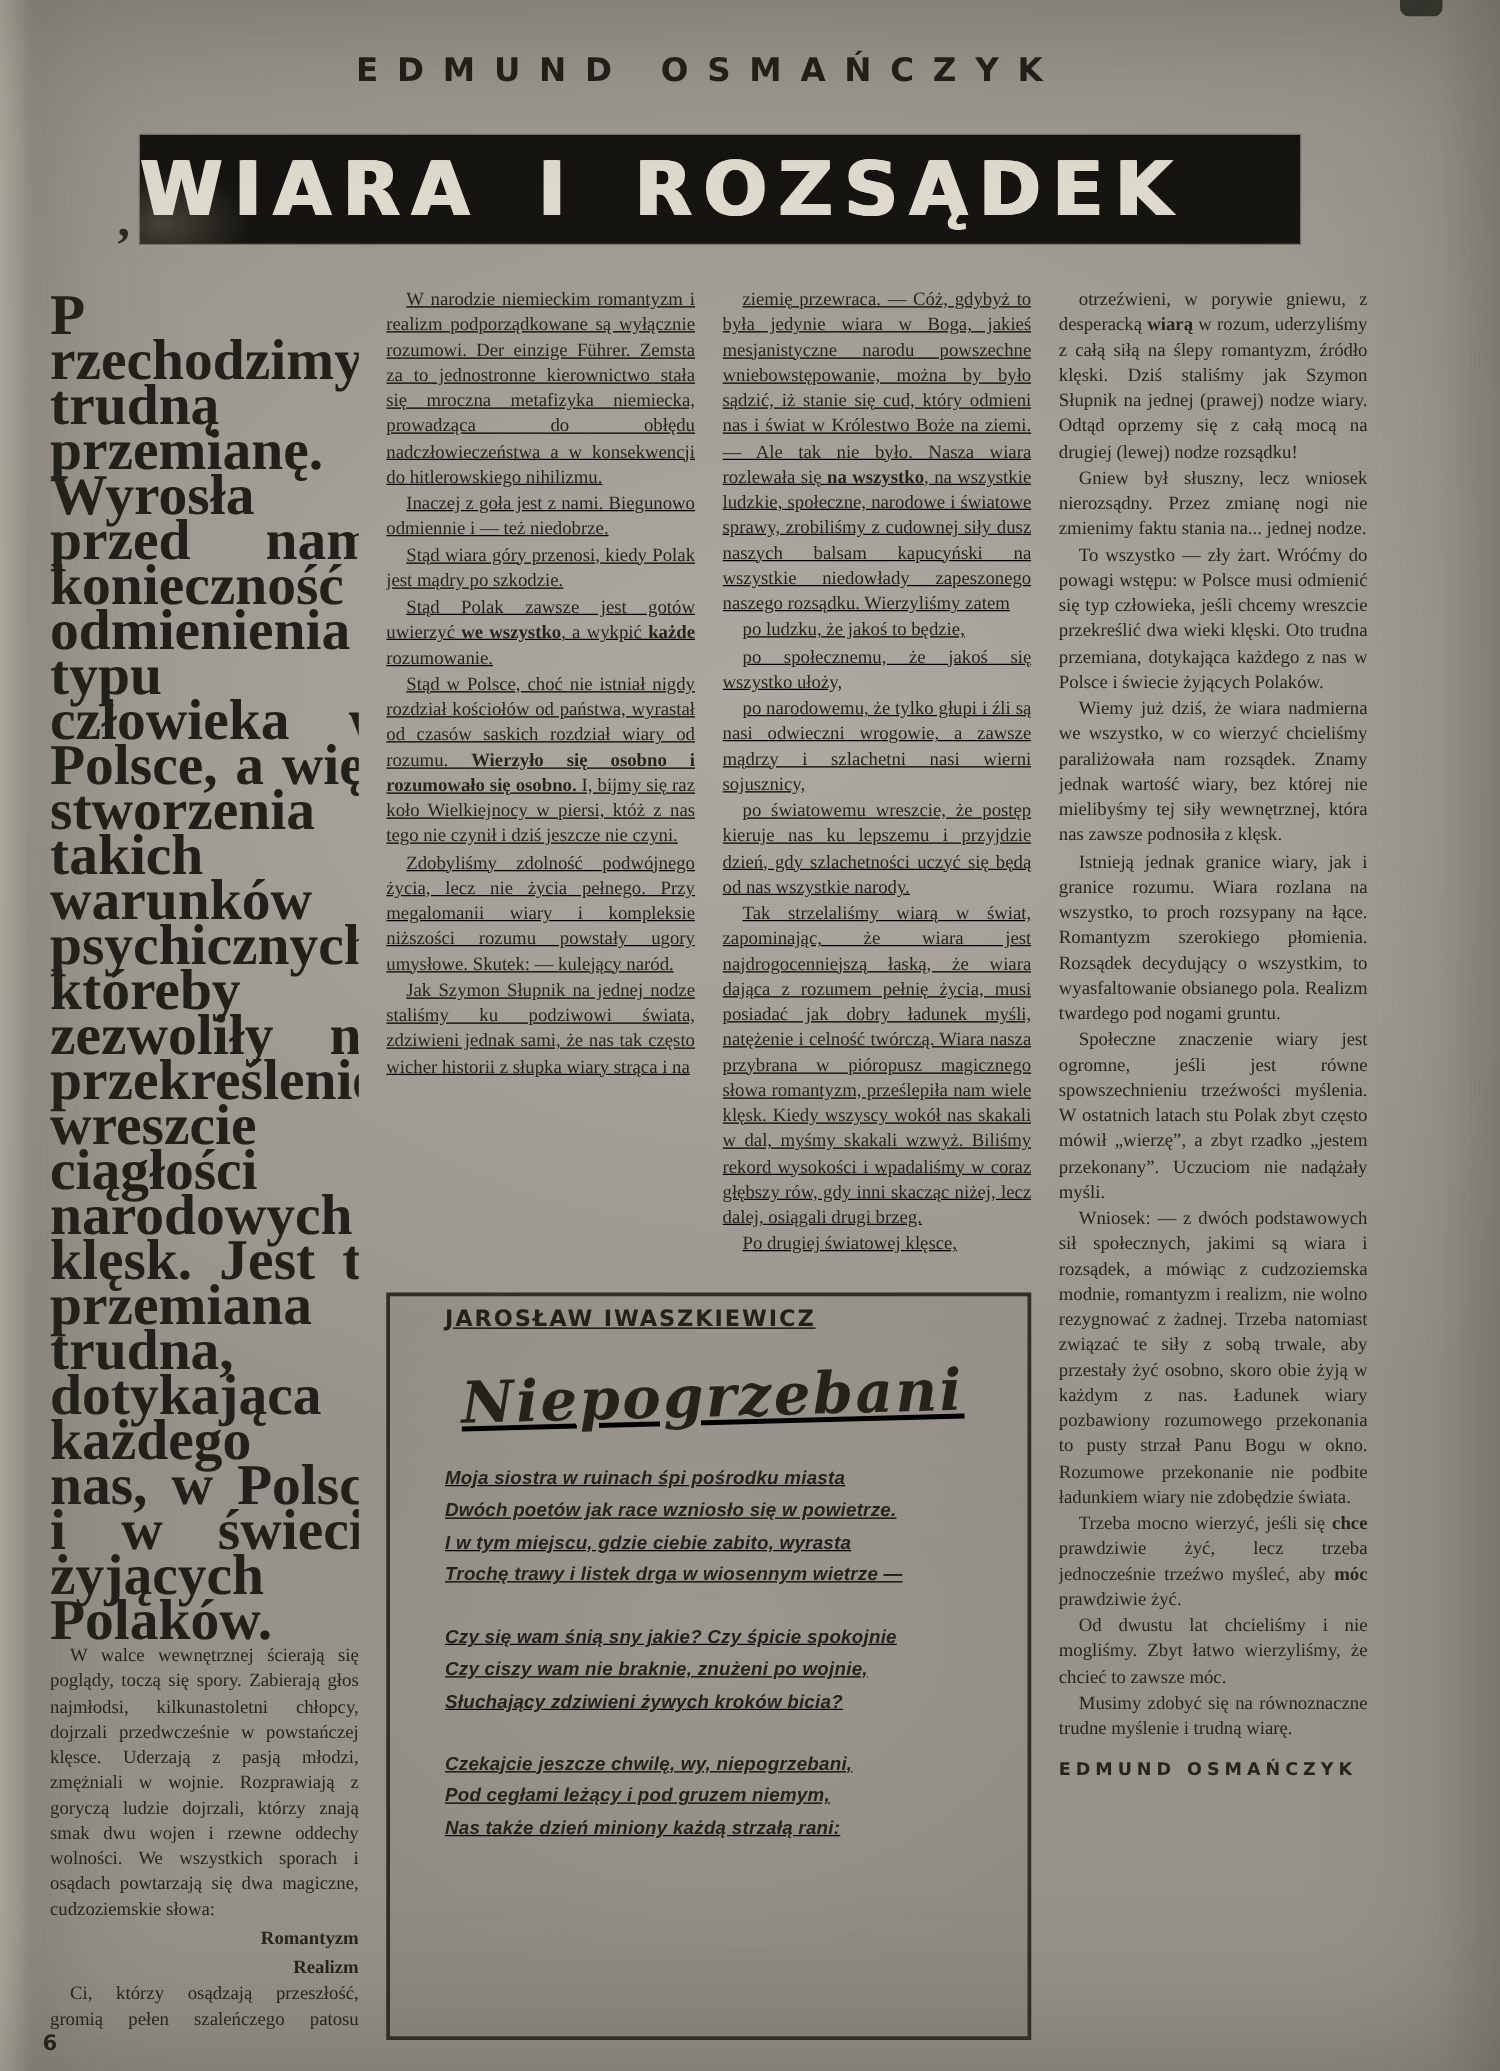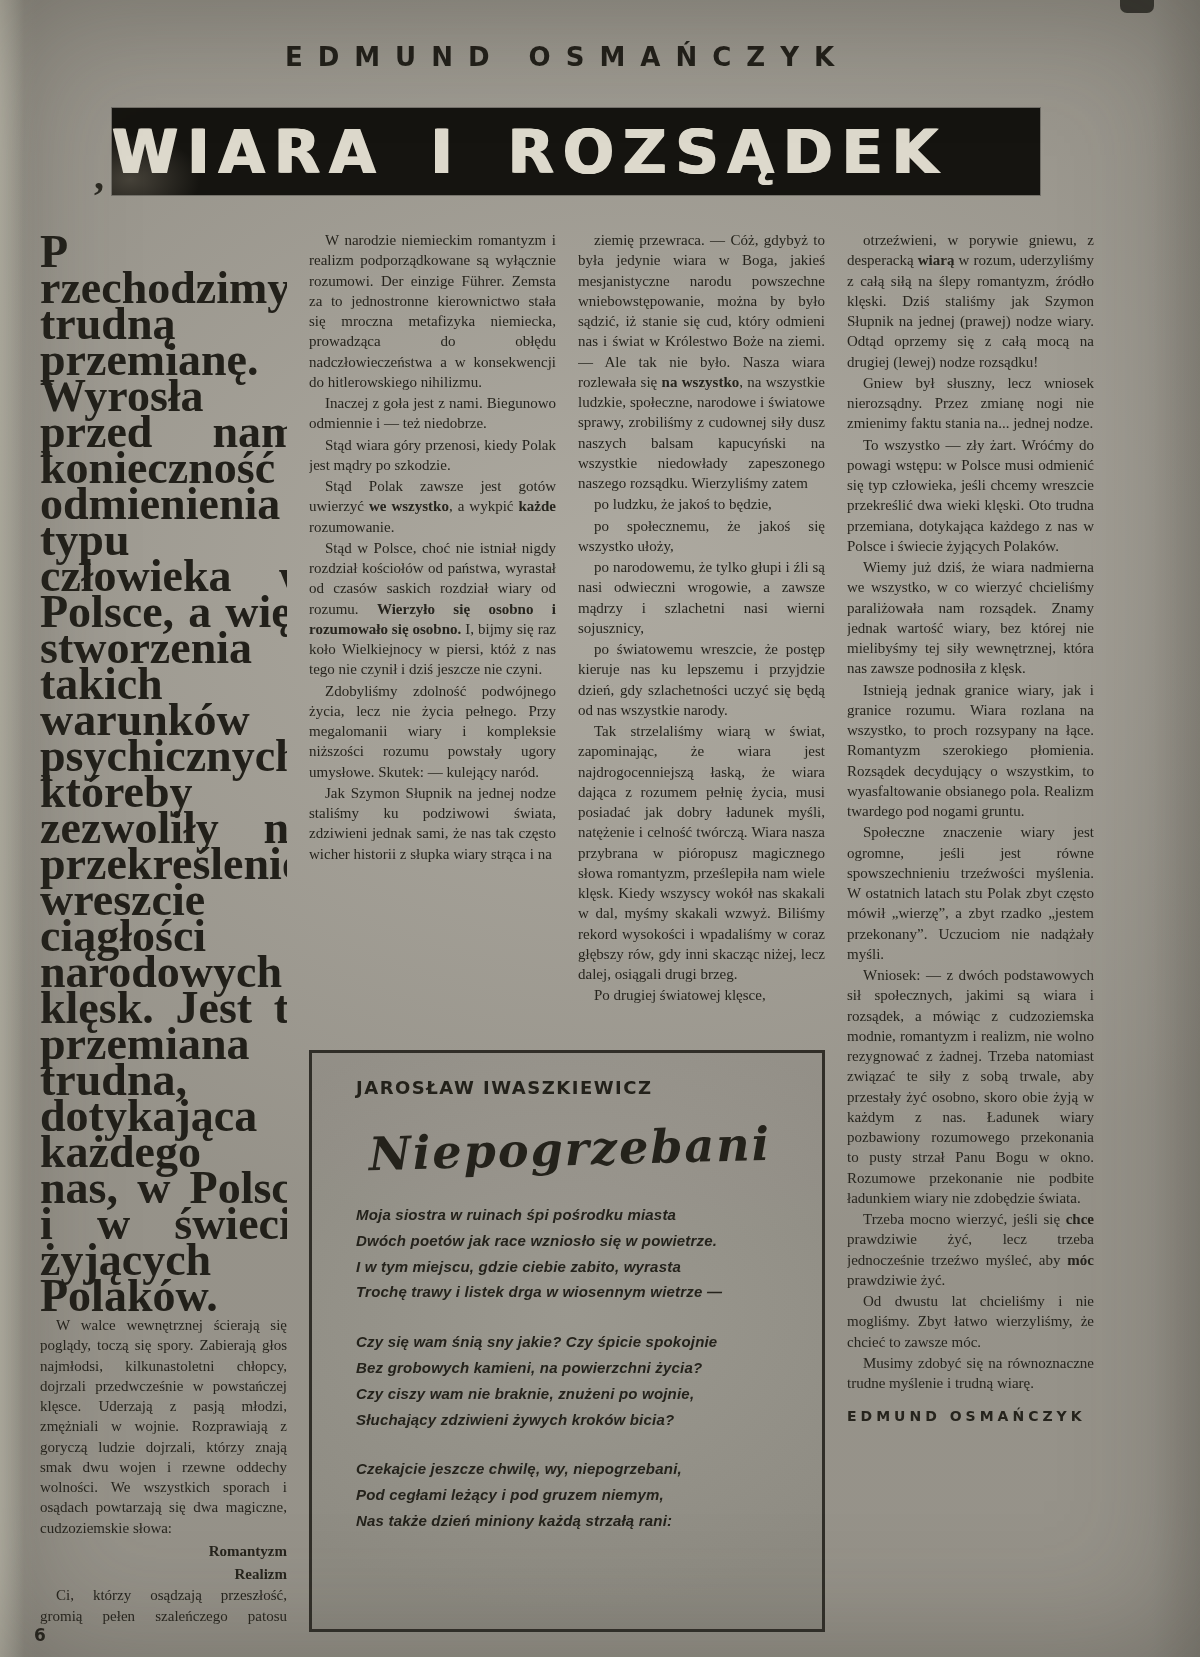--- a/index.html
+++ b/index.html
@@ -48,42 +48,42 @@
     position:absolute; top:152px; left:94px; font-size:40px; font-weight:bold;
     color:#2b2922; font-family:"Liberation Serif", serif;
   }
 
   .content {
     position:absolute; top:230px; left:40px; width:1054px; height:1402px;
     display:flex; gap:22px;
   }
   .col { width:247px; overflow:hidden; }
   .col-outer { height:1402px; }
-  .mid { width:516px; display:flex; flex-direction:column; }
+  .mid { width:516px; display:flex; flex-direction:column;text-decoration:underline; }
   .mid-top { display:flex; gap:22px; height:796px; overflow:hidden; }
   .mid-top .col { width:247px; height:100%; }
 
   .para {
     font-size:15px; line-height:1.35; text-align:justify; text-indent:16px;
     color:#26241d; margin:0 0 1px; hyphens:auto;
   }
   .para.dropcap { text-indent:0; }
   .para.heading { text-align:right; font-weight:bold; text-indent:0; margin-top:3px; }
   .para.signature {
     font-family:"DejaVu Sans", sans-serif; font-weight:bold; font-size:14px;
     letter-spacing:4px; text-indent:0; margin-top:14px; text-align:left; white-space:nowrap;
   }
   .dropcap {
     float:left; font-weight:bold; font-size:46px; line-height:36px;
     padding:2px 7px 0 0; color:#22201a;
   }
 
   .poem-box {
-    margin-top:24px; flex:1; border:3px solid rgba(38,36,30,0.9);
-    padding:24px 38px 14px 44px; overflow:hidden;
+    margin-top:8px; flex:1; border:3px solid rgba(38,36,30,0.9);
+    padding:8px 38px 14px 44px; overflow:hidden;
     background: radial-gradient(400px 300px at 50% 45%, rgba(255,255,255,0.05), rgba(0,0,0,0.05));
   }
   .poem-author {
     font-family:"DejaVu Sans", sans-serif; font-weight:bold; font-size:18px;
     letter-spacing:1.5px; color:#23211a;
   }
   .poem-title {
     font-family:"DejaVu Serif", serif; font-style:italic; font-weight:bold;
     font-size:46px; text-align:center; letter-spacing:2px; color:#24221b;
     margin:24px 0 26px; transform:rotate(-1.5deg);
@@ -149,21 +149,20 @@
         <div class="poem-title">Niepogrzebani</div>
         <div class="poem-body" id="poem-body">
             <div class="stanza">
               <p class="poem-line">Moja siostra w ruinach śpi pośrodku miasta</p>
               <p class="poem-line">Dwóch poetów jak race wzniosło się w powietrze.</p>
               <p class="poem-line">I w tym miejscu, gdzie ciebie zabito, wyrasta</p>
               <p class="poem-line">Trochę trawy i listek drga w wiosennym wietrze —</p>
             </div>
             <div class="stanza">
               <p class="poem-line">Czy się wam śnią sny jakie? Czy śpicie spokojnie</p>
-              <p class="poem-line">Bez grobowych kamieni, na powierzchni życia?</p>
               <p class="poem-line">Czy ciszy wam nie braknie, znużeni po wojnie,</p>
               <p class="poem-line">Słuchający zdziwieni żywych kroków bicia?</p>
             </div>
             <div class="stanza">
               <p class="poem-line">Czekajcie jeszcze chwilę, wy, niepogrzebani,</p>
               <p class="poem-line">Pod cegłami leżący i pod gruzem niemym,</p>
               <p class="poem-line">Nas także dzień miniony każdą strzałą rani:</p>
             </div>
           </div>
       </div>

